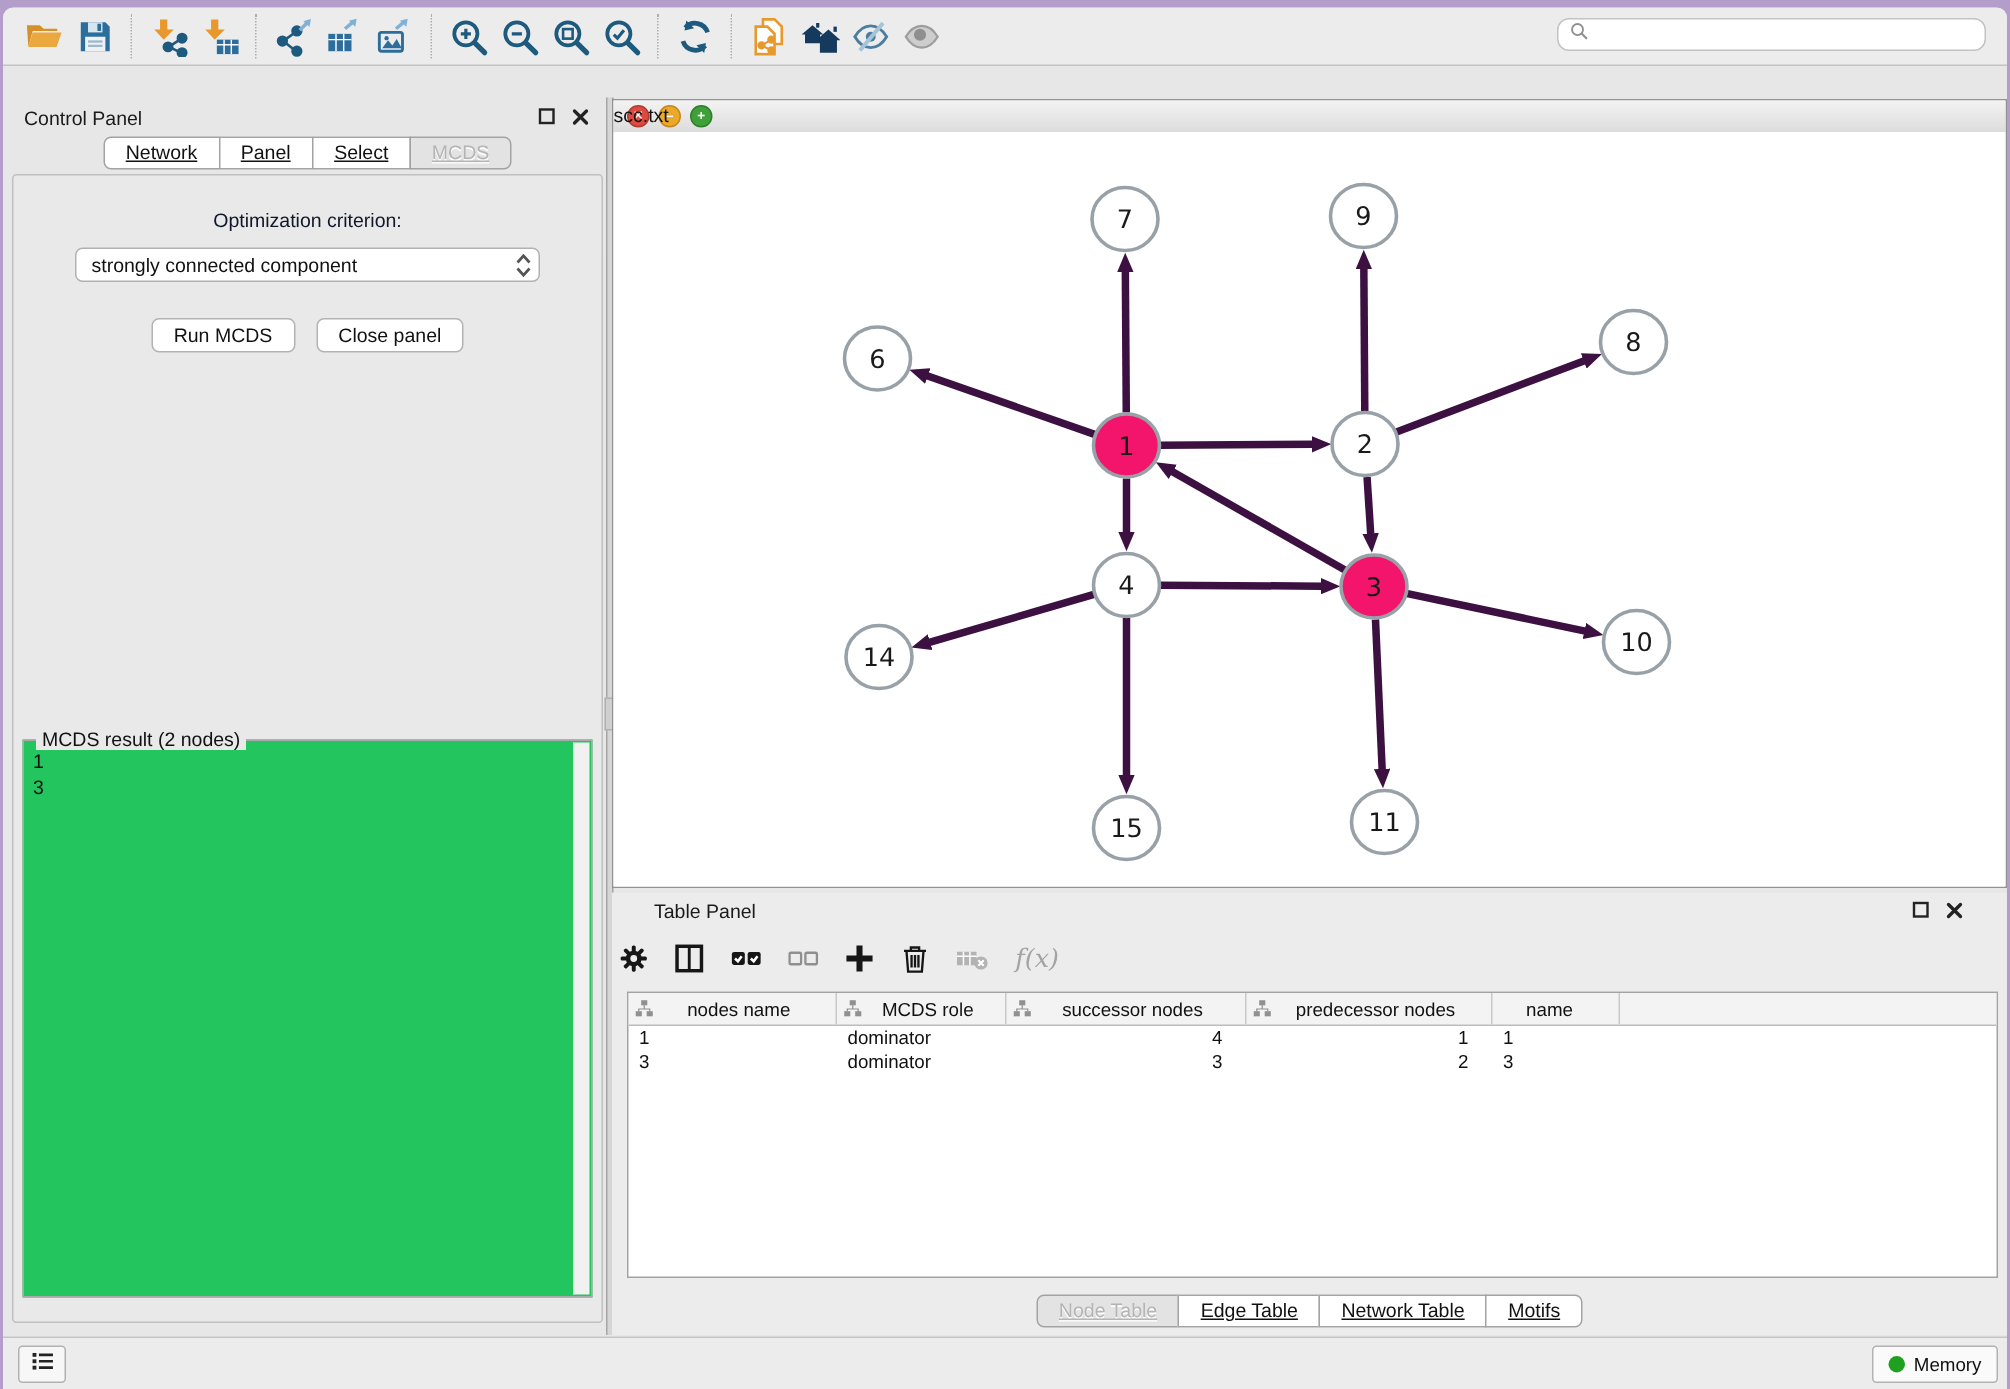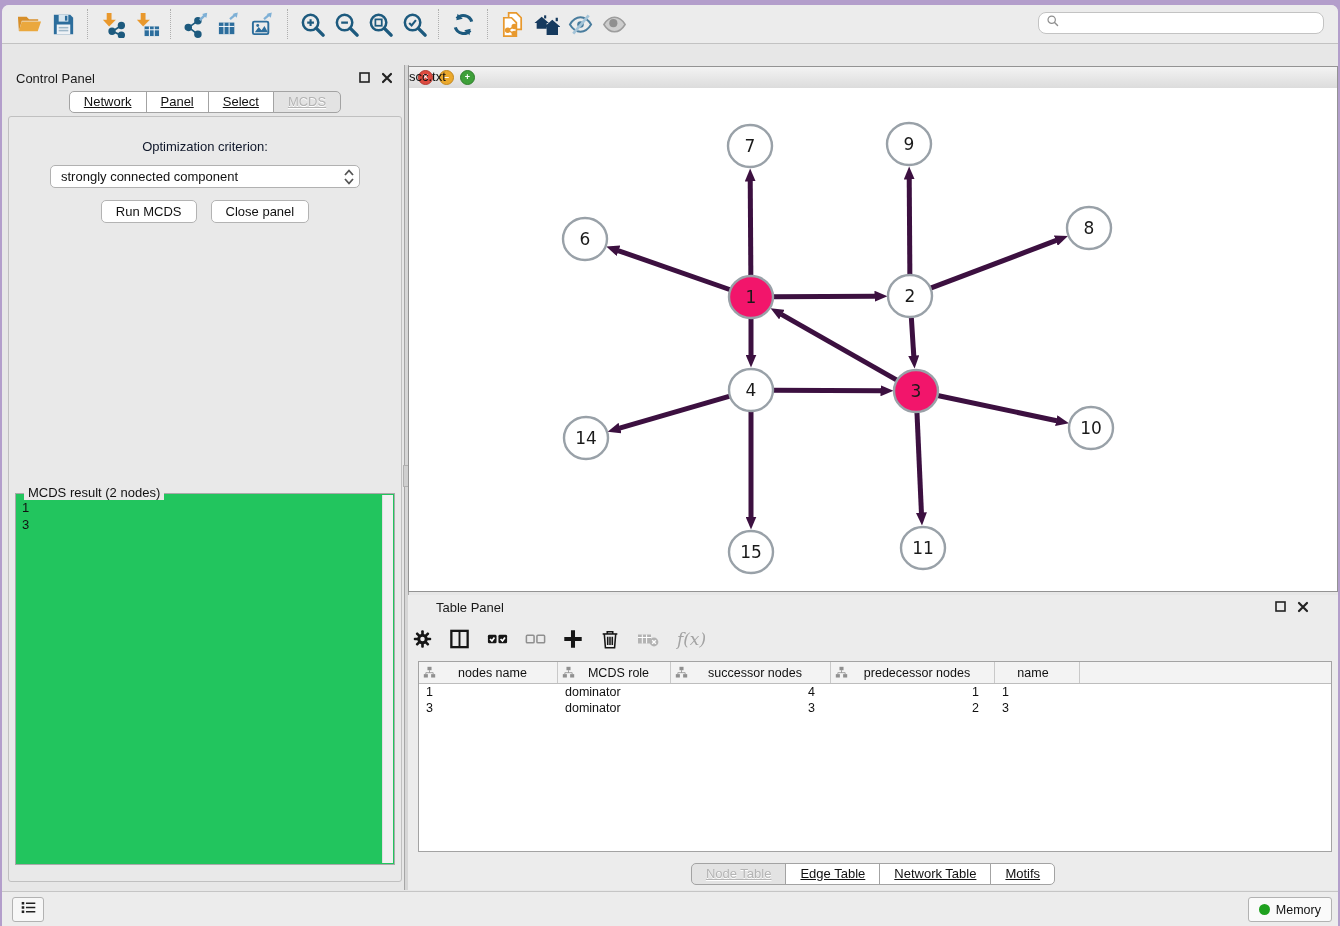--- a/index.html
+++ b/index.html
@@ -45,21 +45,21 @@
   .tab:first-child{border-radius:5px 0 0 5px;margin-left:0;}
   .tab:last-child{border-radius:0 5px 5px 0;}
   .tab.selected{background:#e3e3e3;color:#b4b4b4;text-shadow:0 1px 0 #fff;}
   #cp-body{position:absolute;top:51px;left:2px;right:2px;bottom:8px;
     border:1px solid #c0c0c0;border-radius:3px;background:#e9e9e9;}
   #opt-label{text-align:center;margin-top:22px;font-size:13px;color:#0f172a;}
   #criterion-select{width:310px;height:23px;margin:11px auto 0 auto;background:#fff;
     border:1px solid #b1b1b1;border-radius:5px;display:flex;align-items:center;
     padding-left:10px;box-sizing:border-box;font-size:13px;color:#111;cursor:pointer;}
   #criterion-select .stepper{margin-left:auto;margin-right:4px;width:12px;height:19px;}
-  .btn-row{display:flex;justify-content:center;gap:14px;margin-top:12px;}
+  .btn-row{display:flex;justify-content:center;gap:14px;margin-top:24px;}
   .mac-btn{background:#fff;border:1px solid #b3b3b3;border-radius:5px;
     font-size:13px;color:#111;padding:3px 14px;cursor:pointer;}
   #result-group{position:absolute;left:6px;right:6px;top:376px;bottom:16px;
     border:1px solid #a9a9a9;background:#22c55e;}
   #result-title{position:absolute;top:-9px;left:8px;background:#e9e9e9;
     padding:0 4px;font-size:13px;color:#111;}
   #result-text{position:absolute;inset:2px 12px 2px 2px;overflow:hidden;
     font-size:13px;color:#111;line-height:17px;padding:3px 4px;}
   #result-scroll{position:absolute;top:1px;bottom:1px;right:1px;width:10px;
     background:#f1f1f1;border-left:1px solid #e0e0e0;}

